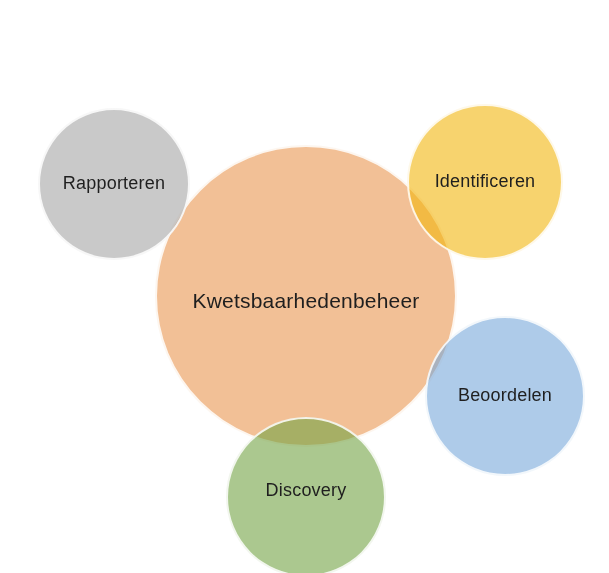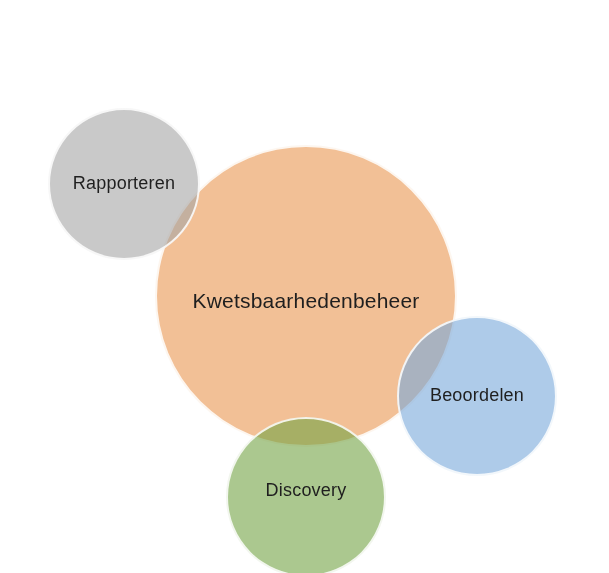--- a/index.html
+++ b/index.html
@@ -28,24 +28,24 @@
   .center-circle {
     left: 155px;
     top: 145px;
     width: 302px;
     height: 302px;
     z-index: 1;
   }
   .sat { z-index: 2; }
   .sat-discovery     { left: 229px; top: 3px;   width: 162px; height: 162px; }
   .sat-identificeren { left: 407px; top: 104px; width: 156px; height: 156px; }
-  .sat-beoordelen    { left: 397px; top: 316px; width: 160px; height: 160px; }
+  .sat-beoordelen    { left: 425px; top: 316px; width: 160px; height: 160px; }
   .sat-oplossen      { left: 226px; top: 417px; width: 160px; height: 160px; }
   .sat-verifieren    { left: 50px;  top: 318px; width: 152px; height: 152px; }
-  .sat-rapporteren   { left: 48px;  top: 108px; width: 152px; height: 152px; }
+  .sat-rapporteren   { left: 38px;  top: 108px; width: 152px; height: 152px; }
   .label {
     font-size: 18px;
     line-height: 1.1;
     letter-spacing: 0.2px;
   }
   .center-label {
     font-size: 21px;
     transform: translateY(-10px);
     margin-top: 30px;
   }
@@ -55,20 +55,23 @@
 </head>
 <body>
 
 <div class="canvas" style="background-color: rgb(255, 255, 255); color: rgb(31, 31, 31);">
 
   <div class="circle center-circle" style="background-color: rgb(242, 192, 150); border-color: rgba(255, 255, 255, 0.85);">
     <span class="label center-label">Kwetsbaarhedenbeheer</span>
   </div>
 
 
+  <div class="circle sat sat-identificeren" style="background-color: rgba(242, 182, 13, 0.6); border-color: rgba(255, 255, 255, 0.85);">
+    <span class="label">Identificeren</span>
+  </div>
 
   <div class="circle sat sat-beoordelen" style="background-color: rgba(120, 168, 218, 0.6); border-color: rgba(255, 255, 255, 0.85);">
     <span class="label">Beoordelen</span>
   </div>
 
   <div class="circle sat sat-oplossen" style="background-color: rgba(115, 163, 68, 0.6); border-color: rgba(255, 255, 255, 0.85);">
     <span class="label">Discovery</span>
   </div>
 
 

